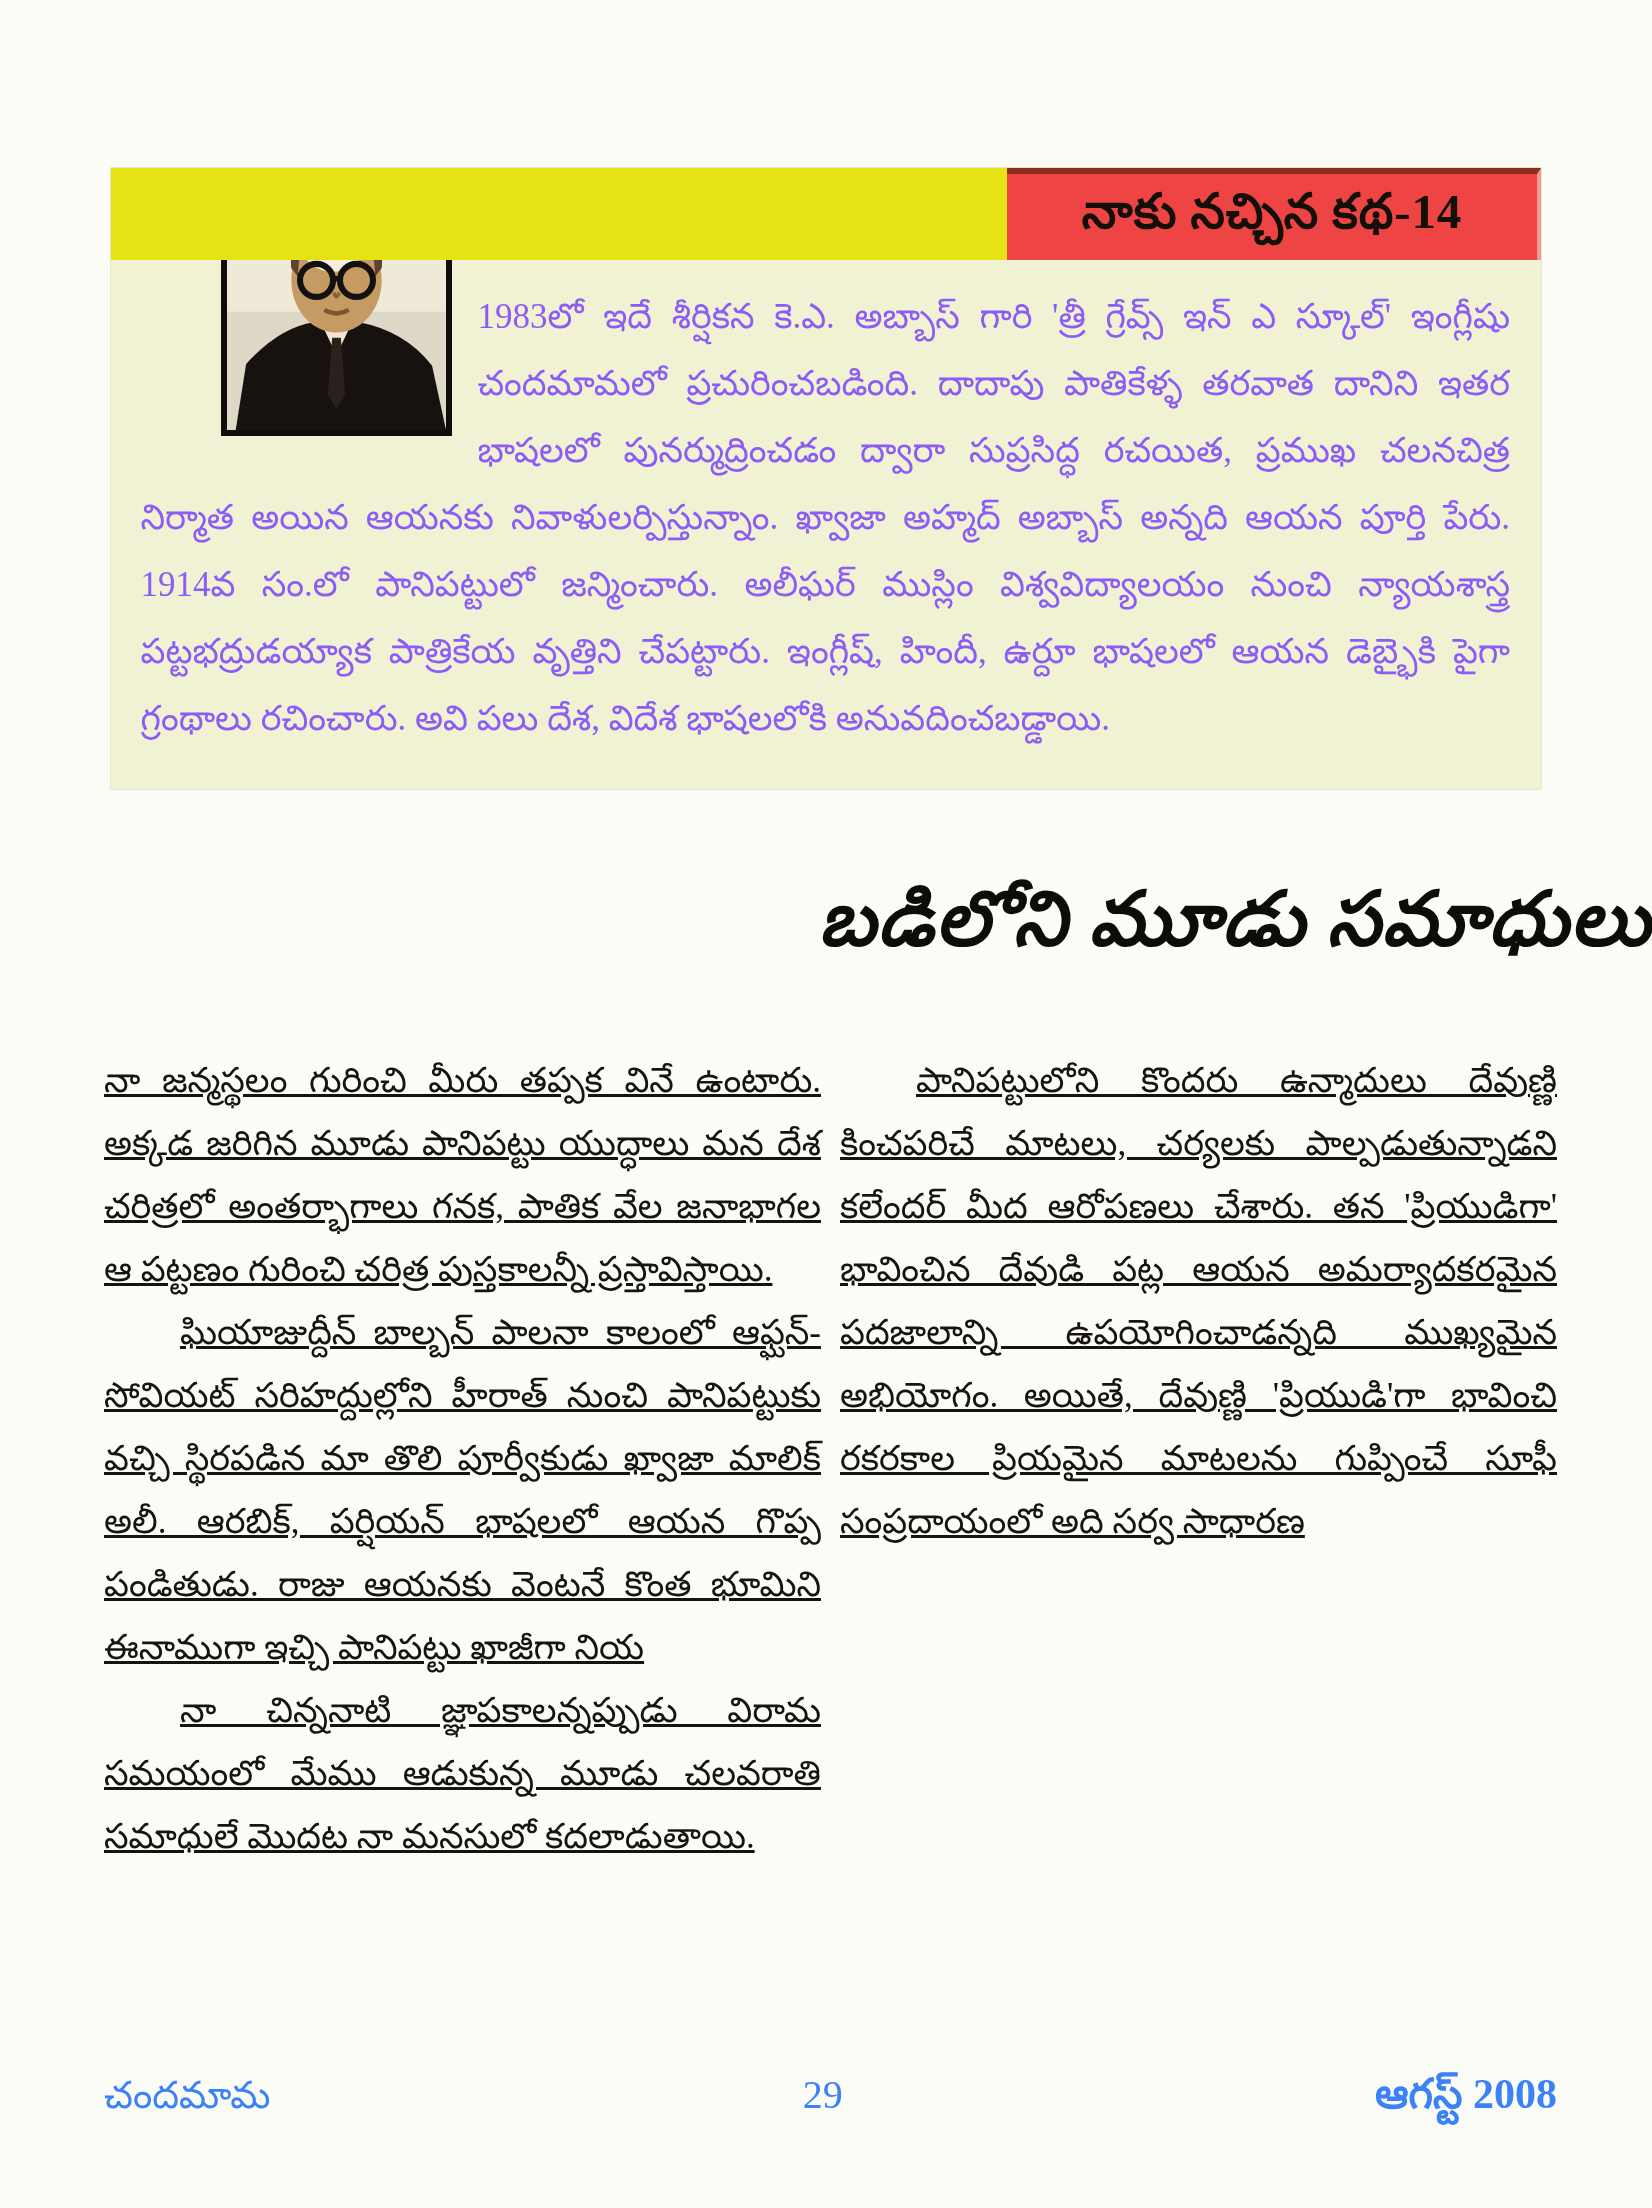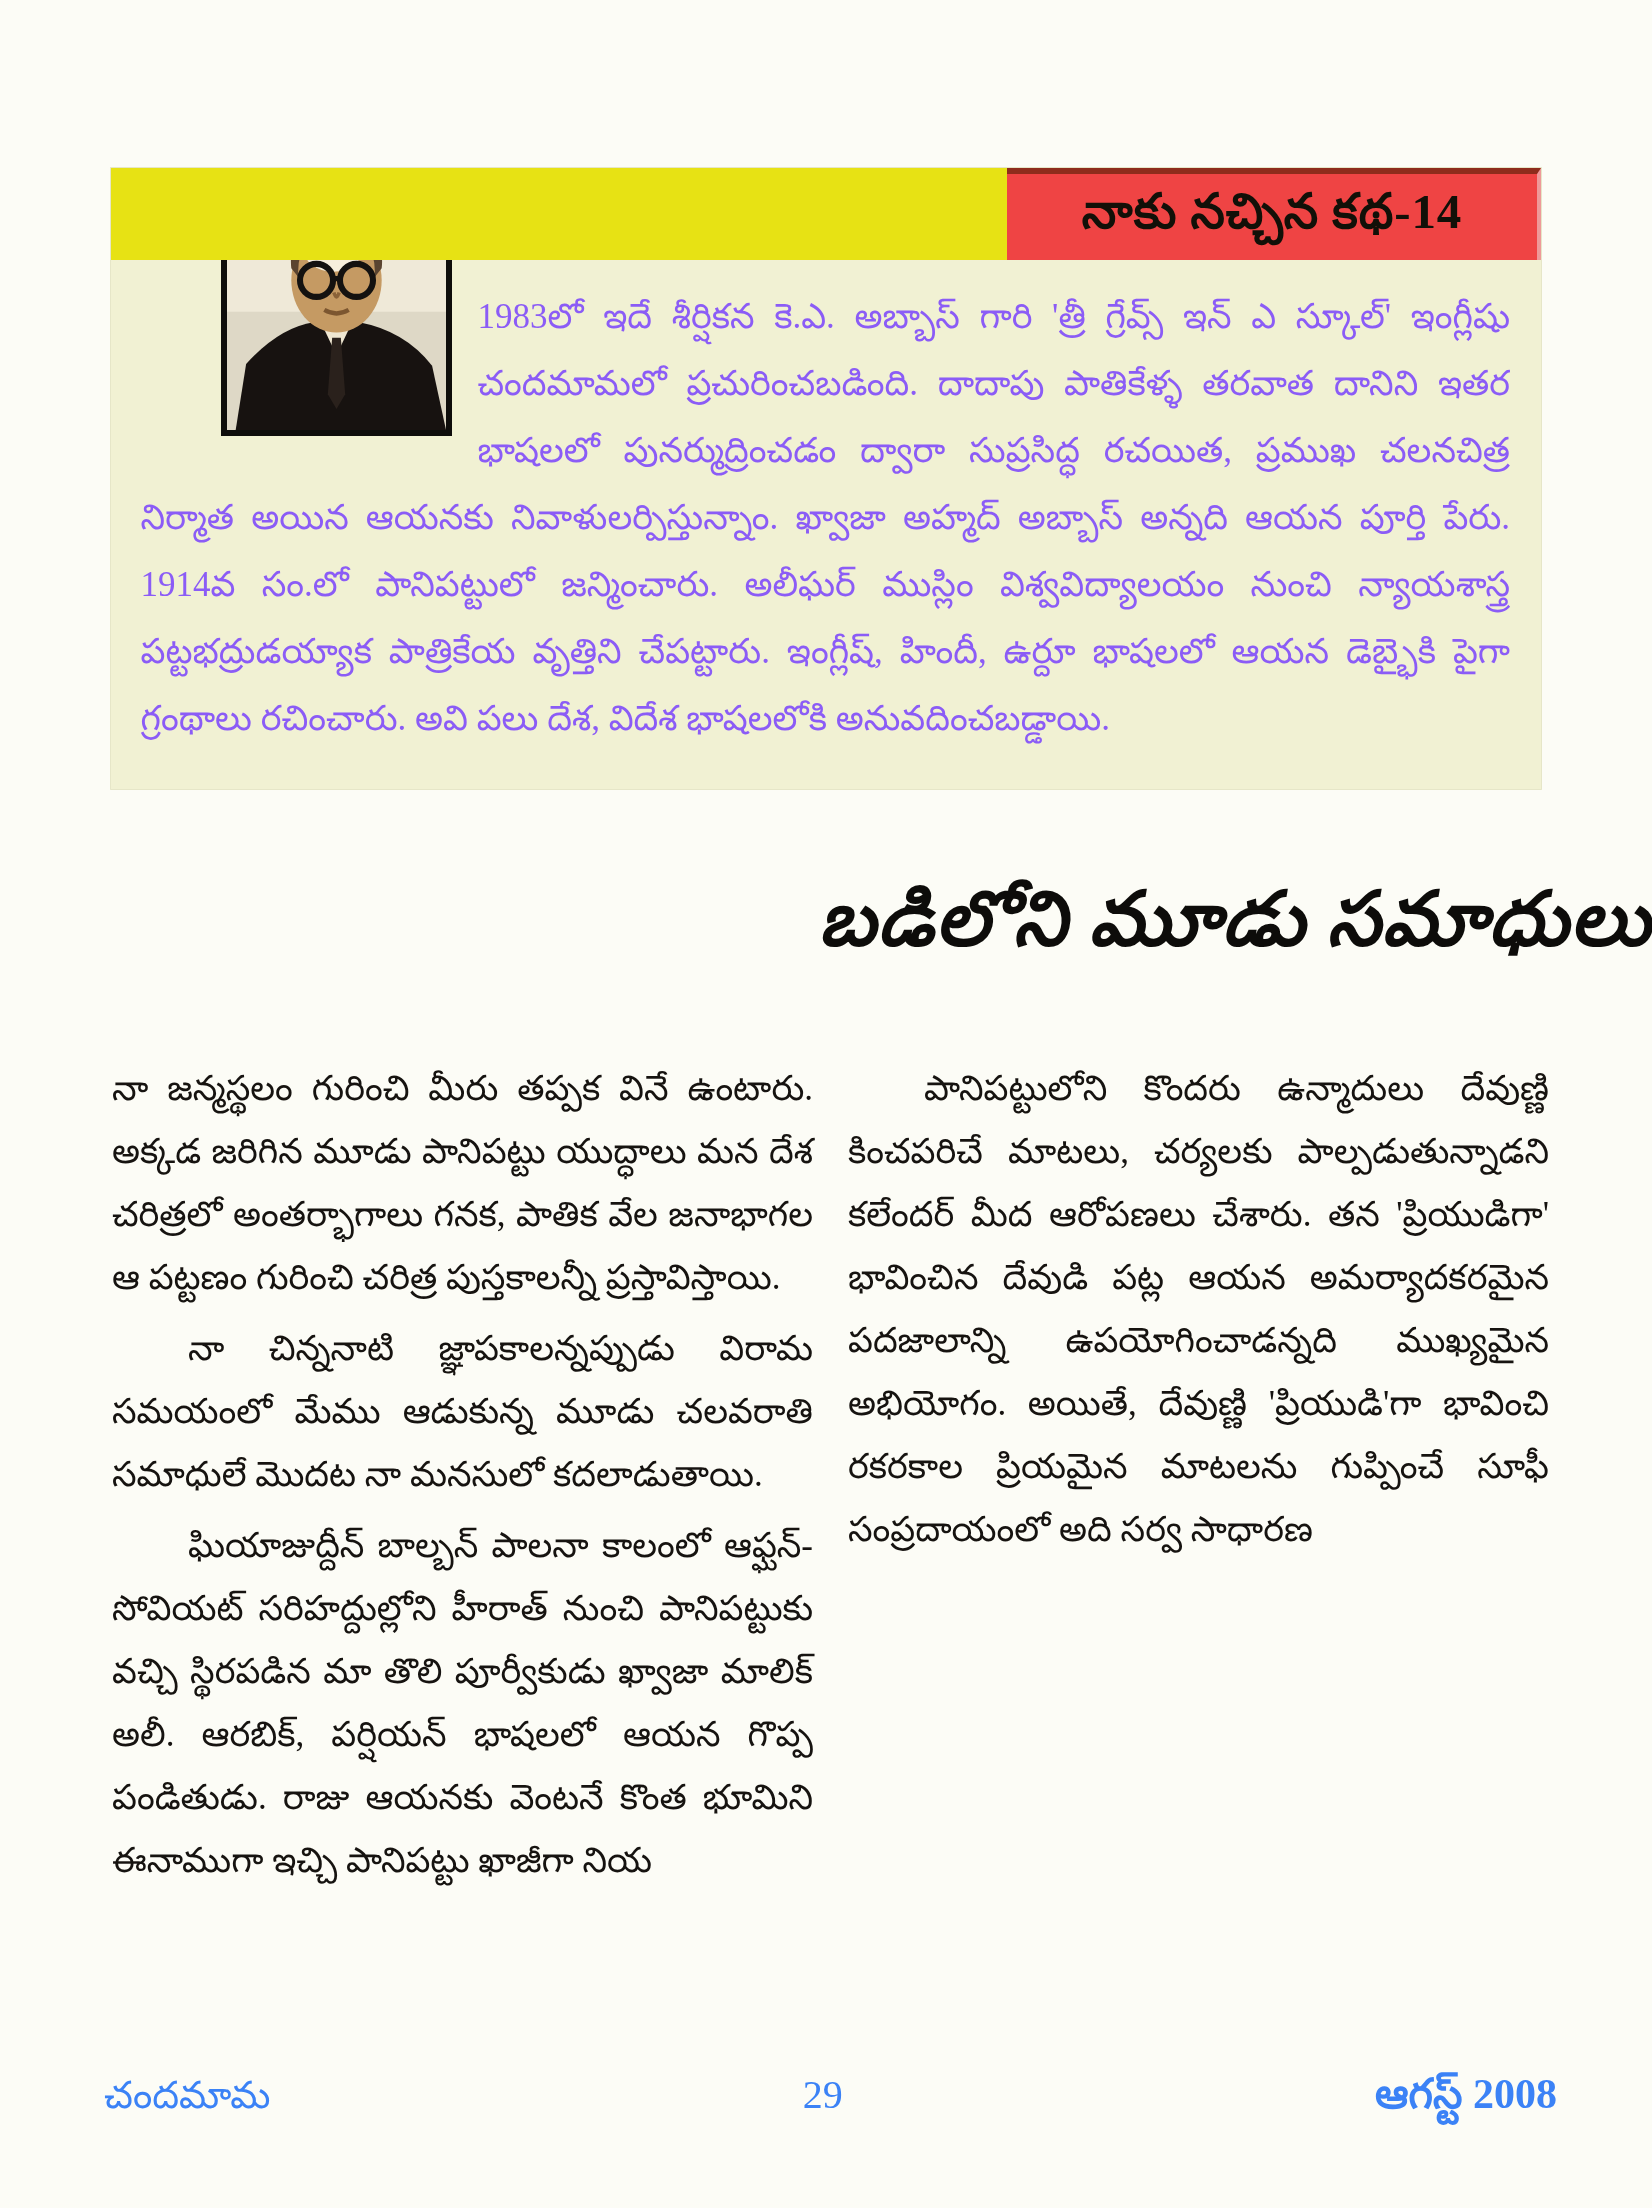--- a/index.html
+++ b/index.html
@@ -51,21 +51,21 @@
     font-style:italic;
   }
   .columns{
     position:absolute;top:1049px;left:104px;width:1453px;
     display:flex;gap:19px;
   }
   .col{
     width:717px;font-size:35px;line-height:63px;
     text-align:justify;color:#161310;
   }
-  .col p{margin:8px;text-indent:76px;}
+  .col p{margin:0;text-indent:76px;text-decoration:underline;}
   .col p.cont{text-indent:0;}
 
   
   .footer{
     position:absolute;top:2070px;left:104px;width:1453px;
     display:flex;justify-content:space-between;align-items:baseline;
     font-size:38px;color:#3b82f6;
   }
   .footer .page-number{font-size:40px;}
   .footer .issue{font-weight:bold;font-size:42px;}
@@ -110,22 +110,22 @@
       </div>
       <span>1983లో ఇదే శీర్షికన కె.ఎ. అబ్బాస్ గారి 'త్రీ గ్రేవ్స్ ఇన్ ఎ స్కూల్' ఇంగ్లీషు చందమామలో ప్రచురించబడింది. దాదాపు పాతికేళ్ళ తరవాత దానిని ఇతర భాషలలో పునర్ముద్రించడం ద్వారా సుప్రసిద్ధ రచయిత, ప్రముఖ చలనచిత్ర నిర్మాత అయిన ఆయనకు నివాళులర్పిస్తున్నాం. ఖ్వాజా అహ్మద్ అబ్బాస్ అన్నది ఆయన పూర్తి పేరు. 1914వ సం.లో పానిపట్టులో జన్మించారు. అలీఘర్ ముస్లిం విశ్వవిద్యాలయం నుంచి న్యాయశాస్త్ర పట్టభద్రుడయ్యాక పాత్రికేయ వృత్తిని చేపట్టారు. ఇంగ్లీష్, హిందీ, ఉర్దూ భాషలలో ఆయన డెబ్భైకి పైగా గ్రంథాలు రచించారు. అవి పలు దేశ, విదేశ భాషలలోకి అనువదించబడ్డాయి.</span>
     </div>
   </div>
 
   <div class="article-title">బడిలోని మూడు సమాధులు</div>
 
   <div class="columns">
     <div class="col">
       <p class="cont">నా జన్మస్థలం గురించి మీరు తప్పక వినే ఉంటారు. అక్కడ జరిగిన మూడు పానిపట్టు యుద్ధాలు మన దేశ చరిత్రలో అంతర్భాగాలు గనక, పాతిక వేల జనాభాగల ఆ పట్టణం గురించి చరిత్ర పుస్తకాలన్నీ ప్రస్తావిస్తాయి.</p>
+      <p>ఘియాజుద్దీన్ బాల్బన్ పాలనా కాలంలో ఆఫ్ఘన్-సోవియట్ సరిహద్దుల్లోని హీరాత్ నుంచి పానిపట్టుకు వచ్చి స్థిరపడిన మా తొలి పూర్వీకుడు ఖ్వాజా మాలిక్ అలీ. ఆరబిక్, పర్షియన్ భాషలలో ఆయన గొప్ప పండితుడు. రాజు ఆయనకు వెంటనే కొంత భూమిని ఈనాముగా ఇచ్చి పానిపట్టు ఖాజీగా నియ</p>
       <p>నా చిన్ననాటి జ్ఞాపకాలన్నప్పుడు విరామ సమయంలో మేము ఆడుకున్న మూడు చలవరాతి సమాధులే మొదట నా మనసులో కదలాడుతాయి.</p>
-      <p>ఘియాజుద్దీన్ బాల్బన్ పాలనా కాలంలో ఆఫ్ఘన్-సోవియట్ సరిహద్దుల్లోని హీరాత్ నుంచి పానిపట్టుకు వచ్చి స్థిరపడిన మా తొలి పూర్వీకుడు ఖ్వాజా మాలిక్ అలీ. ఆరబిక్, పర్షియన్ భాషలలో ఆయన గొప్ప పండితుడు. రాజు ఆయనకు వెంటనే కొంత భూమిని ఈనాముగా ఇచ్చి పానిపట్టు ఖాజీగా నియ</p>
     </div>
     <div class="col">
       <p>పానిపట్టులోని కొందరు ఉన్మాదులు దేవుణ్ణి కించపరిచే మాటలు, చర్యలకు పాల్పడుతున్నాడని కలేందర్ మీద ఆరోపణలు చేశారు. తన 'ప్రియుడిగా' భావించిన దేవుడి పట్ల ఆయన అమర్యాదకరమైన పదజాలాన్ని ఉపయోగించాడన్నది ముఖ్యమైన అభియోగం. అయితే, దేవుణ్ణి 'ప్రియుడి'గా భావించి రకరకాల ప్రియమైన మాటలను గుప్పించే సూఫీ సంప్రదాయంలో అది సర్వ సాధారణ</p>
     </div>
   </div>
 
   <div class="footer">
     <span class="magazine">చందమామ</span>
     <span class="page-number">29</span>
     <span class="issue">ఆగస్ట్ 2008</span>

